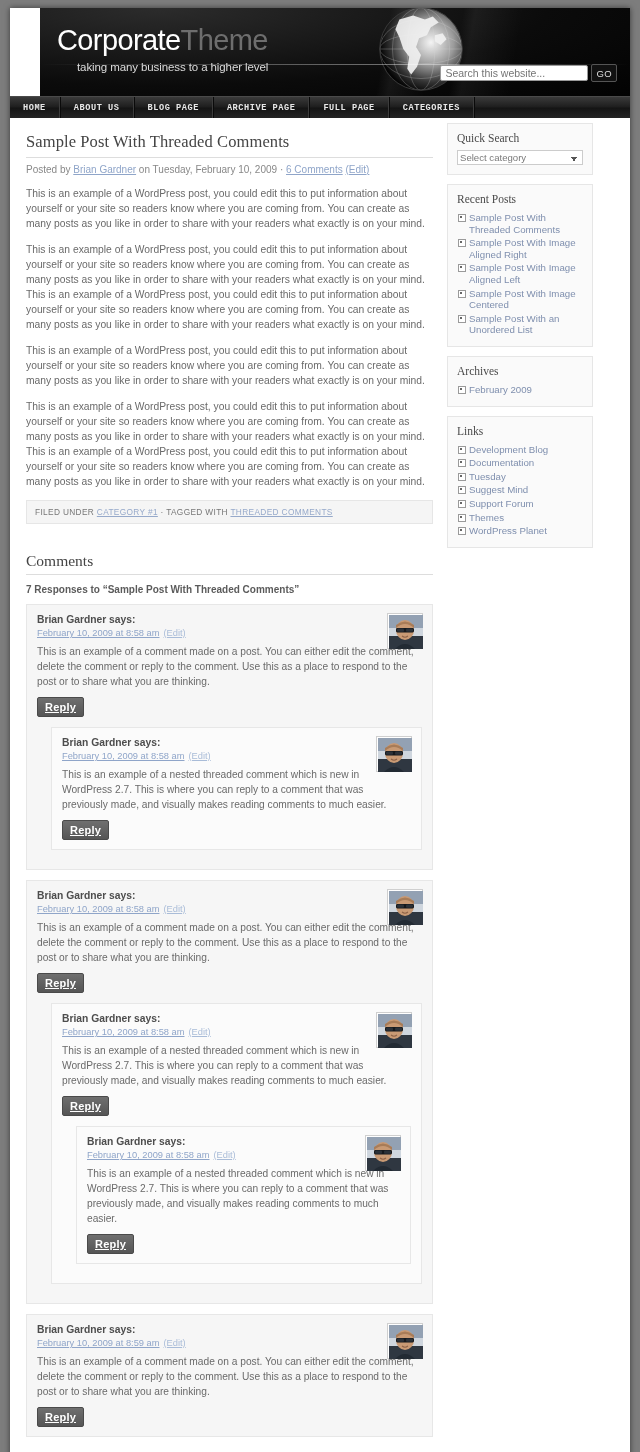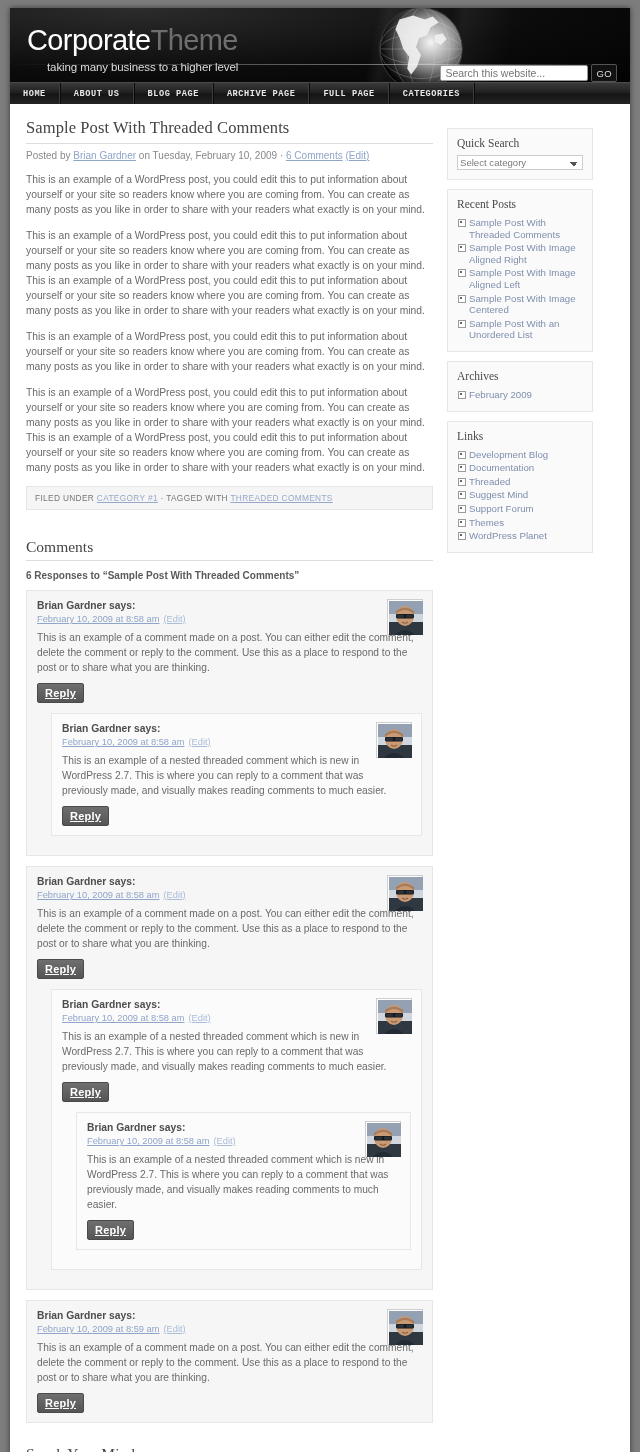--- a/index.html
+++ b/index.html
@@ -19,24 +19,25 @@
   
   #shell {
     width:620px;
     background:#fff;
     box-shadow:0 0 6px rgba(0,0,0,.55);
     position:relative;
   }
 
   
   #header {
-    height:74px;
+    height:88px;
     background:#000;
     position:relative;
     overflow:hidden;
+    margin-left:30px;
   }
   #header .bgsheen{
     position:absolute; inset:0;
     background:
       linear-gradient(100deg, rgba(255,255,255,0) 58%, rgba(255,255,255,.055) 60%, rgba(255,255,255,0) 66%),
       linear-gradient(100deg, rgba(255,255,255,0) 70%, rgba(255,255,255,.05) 72%, rgba(255,255,255,0) 80%),
       radial-gradient(120% 160% at 20% 0%, #2c2c2c 0%, #0b0b0b 55%, #000 100%);
   }
   #globe {
     position:absolute; right:150px; top:-18px;
@@ -91,21 +92,21 @@
     border-right:1px solid #3c3c3c;
     border-left:1px solid #0a0a0a;
     cursor:pointer; white-space:nowrap;font-family:Liberation Mono, monospace;
   }
   #nav .ni:first-child { border-left:none; }
   #nav .spacer { flex:1; border-left:1px solid #0a0a0a; }
 
   
   #content { display:flex; align-items:flex-start; background:#fff; }
   #main { width:437px; padding:14px 14px 0 16px; }
-  #sidebar { width:156px; padding:24px 10px 0 0; }
+  #sidebar { width:156px; padding:5px 10px 0 0; }
 
   
   .post-title {
     font-family:"Liberation Serif", serif;
     font-size:16.5px; color:#444; font-weight:normal;
     margin:0 0 5px 0; letter-spacing:.1px;
   }
   .rule { height:1px; background:#ddd; margin:0 0 6px 0; }
   .post-meta { font-size:10px; color:#888; margin-bottom:11px; }
   .post-meta a { color:#8fa5c9; text-decoration:underline; }
@@ -288,21 +289,21 @@
             <span>FILED UNDER</span>
             <a href="#">CATEGORY #1</a>
             <span>·</span>
             <span>TAGGED WITH</span>
             <a href="#">THREADED COMMENTS</a>
           </div>
         </div>
 
         <h2 class="sec-title">Comments</h2>
         <div class="rule"></div>
-        <div class="resp-count">6 Responses to “Sample Post With Threaded Comments”</div>
+        <div class="resp-count">7 Responses to “Sample Post With Threaded Comments”</div>
 
         <ul class="commentlist" id="commentlist">
             <li class="comment">
               <div class="cbox"><div class="avatar">
                   <svg viewBox="0 0 34 34">
                     <rect width="34" height="34" fill="#5a6472"></rect>
                     <rect x="0" y="0" width="34" height="13" fill="#93a1b3"></rect>
                     <rect x="0" y="13" width="34" height="8" fill="#cfd6de"></rect>
                     <rect x="0" y="21" width="34" height="13" fill="#2f3741"></rect>
                     <ellipse cx="16" cy="15" rx="9" ry="10" fill="#c99a74"></ellipse>
@@ -427,21 +428,21 @@
             <h3 class="wtitle">Archives</h3>
             <ul class="wlist">
               <li>February 2009</li>
             </ul>
           </div>
           <div class="widget">
             <h3 class="wtitle">Links</h3>
             <ul class="wlist">
               <li>Development Blog</li>
               <li>Documentation</li>
-              <li>Threaded</li>
+              <li>Tuesday</li>
               <li>Suggest Mind</li>
               <li>Support Forum</li>
               <li>Themes</li>
               <li>WordPress Planet</li>
             </ul>
           </div>
         </div>
     </div>
 
   </div>

